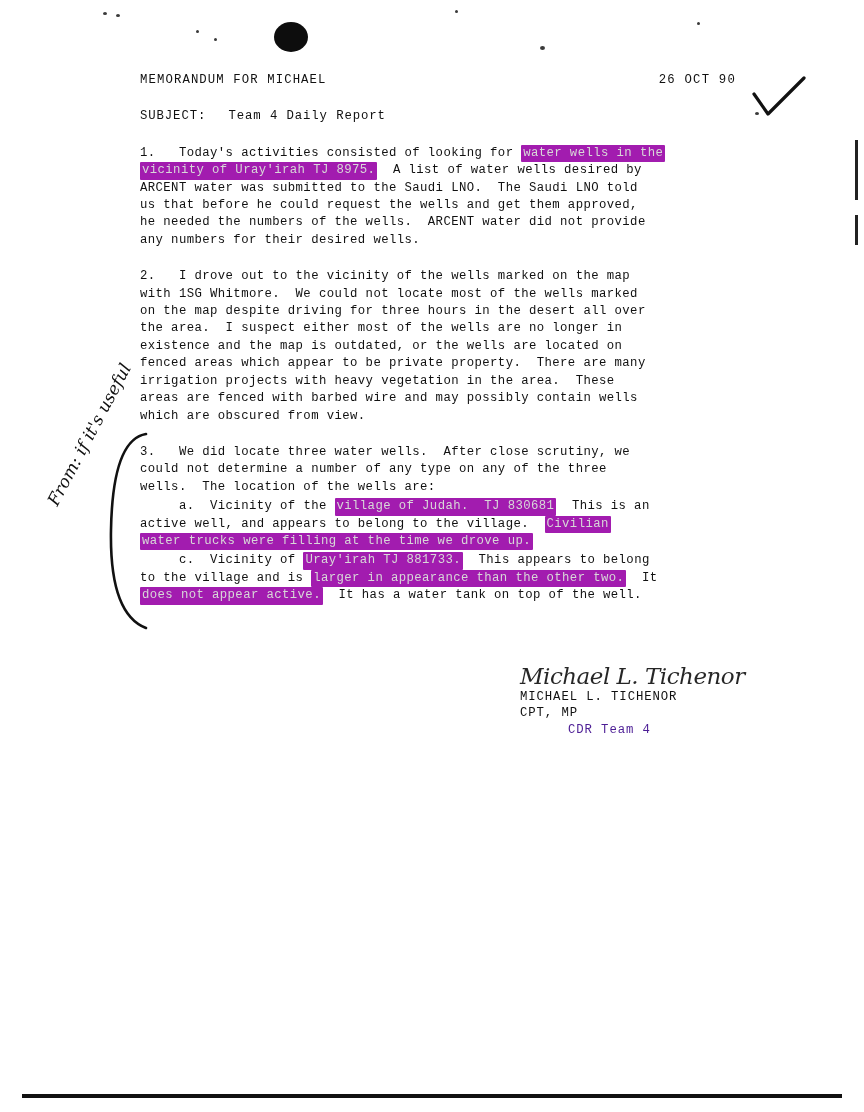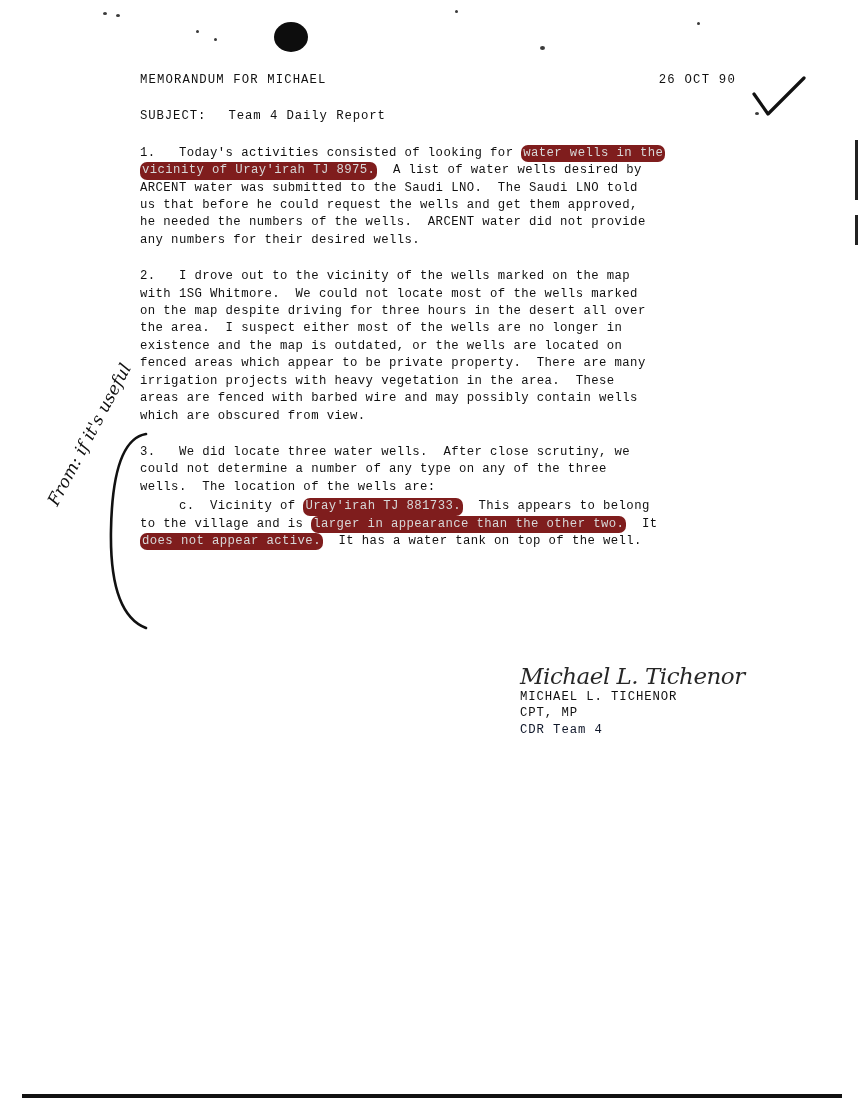--- a/index.html
+++ b/index.html
@@ -81,24 +81,24 @@
     white-space: pre-wrap;
   }
   .sub {
     margin-top: 2px;
     white-space: pre-wrap;
     text-indent: 0;
   }
   
   .redact {
     display: inline-block;
-    background: #7f1d1d;
+    background: #a21caf;
     color: #d8d8d8;
     padding: 0 2px;
-    border-radius: 7px;
+    border-radius: 1px;
     mix-blend-mode: normal;
     font-family: Liberation Mono, monospace;
   }
   
   .sig-block {
     position: absolute;
     left: 520px;
     top: 668px;
     font-size: 12.3px;
     line-height: 16.5px;
@@ -111,21 +111,21 @@
     letter-spacing: -0.5px;
     transform: rotate(-4deg) skewX(-8px);
     transform-origin: left bottom;
     color: #141414;
     white-space: nowrap;
     margin-bottom: 4px;
     opacity: 0.92;
   }
   .sig-name { letter-spacing: 0.9px; }
   .sig-rank { letter-spacing: 0.9px; }
-  .sig-unit { letter-spacing: 0.9px; color: #0f172a; }
+  .sig-unit { letter-spacing: 0.9px; color: #4c1d95; margin-left: 48px; }
   
   .annot {
     position: absolute;
     left: 44px;
     top: 500px;
     font-family: "DejaVu Serif", serif;
     font-style: italic;
     font-size: 17px;
     line-height: 18px;
     color: #101010;
@@ -203,20 +203,23 @@
 on the map despite driving for three hours in the desert all over
 the area.  I suspect either most of the wells are no longer in
 existence and the map is outdated, or the wells are located on
 fenced areas which appear to be private property.  There are many
 irrigation projects with heavy vegetation in the area.  These
 areas are fenced with barbed wire and may possibly contain wells
 which are obscured from view.</div>
     <div class="para" id="p3">3.   We did locate three water wells.  After close scrutiny, we
 could not determine a number of any type on any of the three
 wells.  The location of the wells are:</div>
+    <div class="sub" id="sa">     a.  Vicinity of the <span class="redact">village of Judah.  TJ 830681</span>  This is an
+active well, and appears to belong to the village.  <span class="redact">Civilian</span>
+<span class="redact">water trucks were filling at the time we drove up.</span></div>
     <div class="sub" id="sc">     c.  Vicinity of <span class="redact">Uray'irah TJ 881733.</span>  This appears to belong
 to the village and is <span class="redact">larger in appearance than the other two.</span>  It
 <span class="redact">does not appear active.</span>  It has a water tank on top of the well.</div>
   </div>
 
   <div class="sig-block">
     <div class="sig-script">Michael L. Tichenor</div>
     <div class="sig-name">MICHAEL L. TICHENOR</div>
     <div class="sig-rank">CPT, MP</div>
     <div class="sig-unit">CDR Team 4</div>

